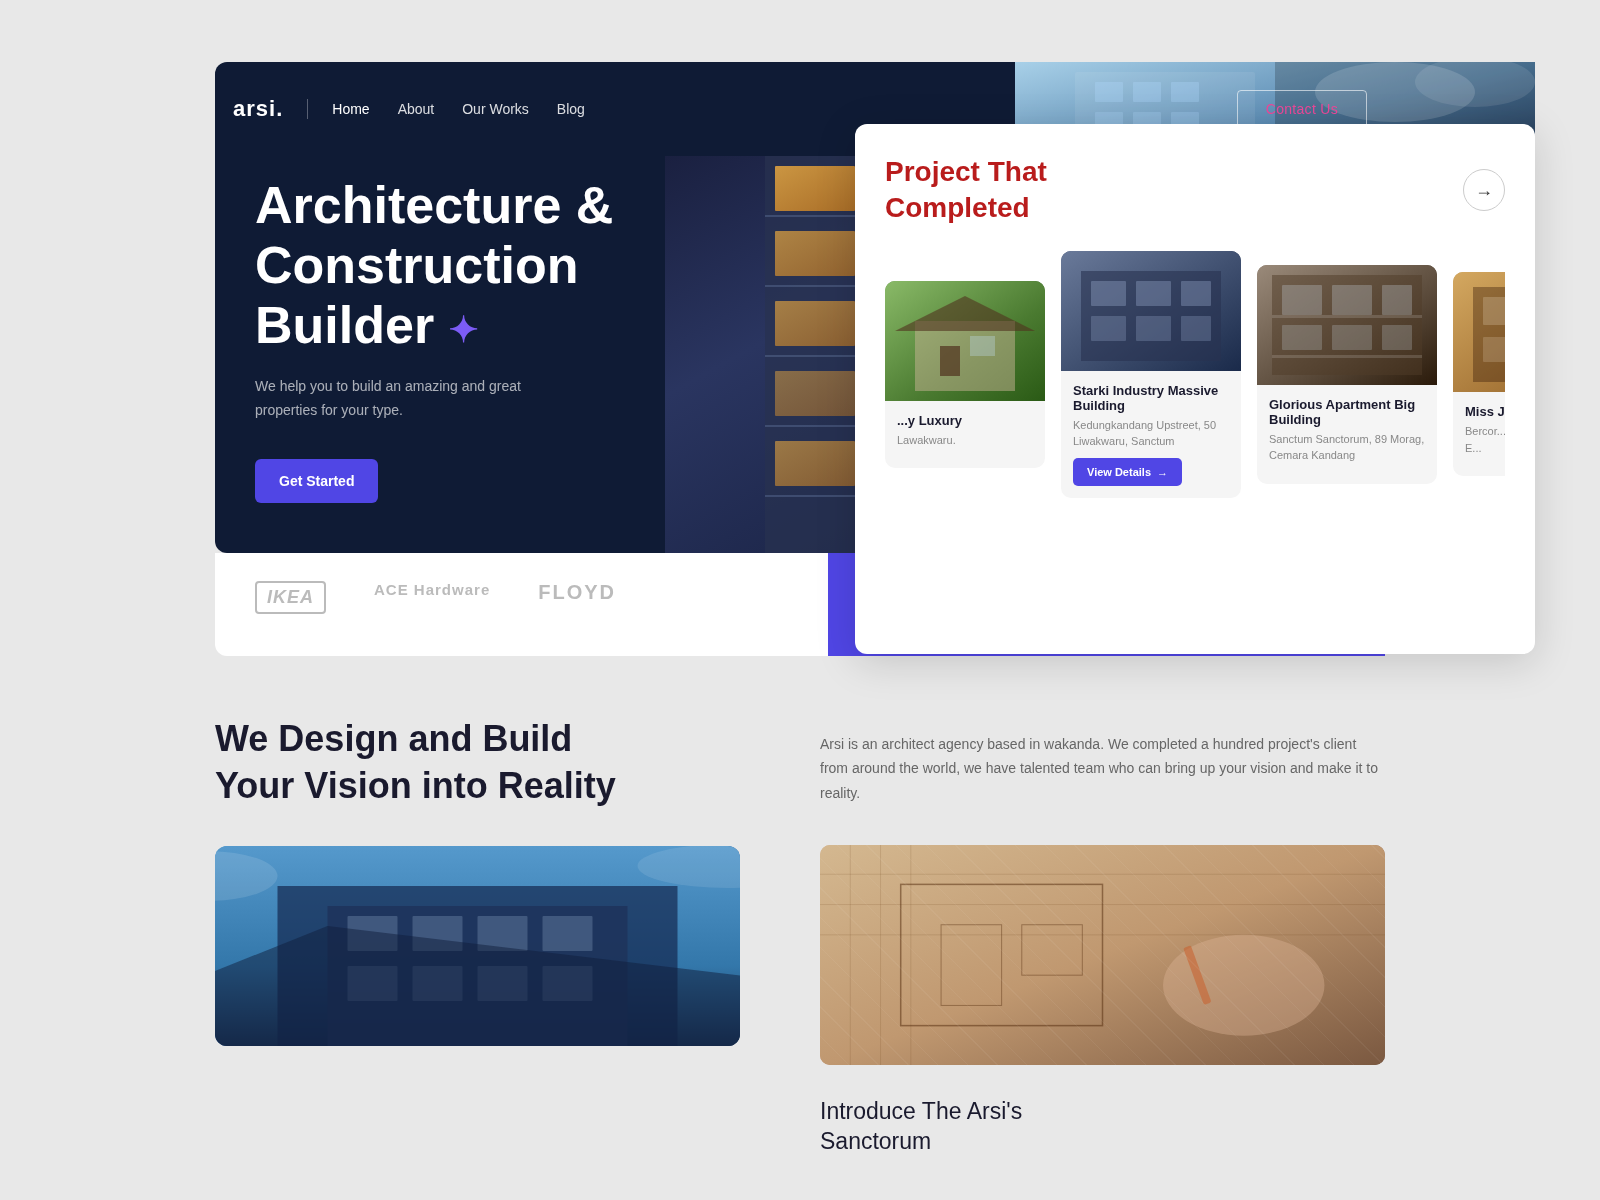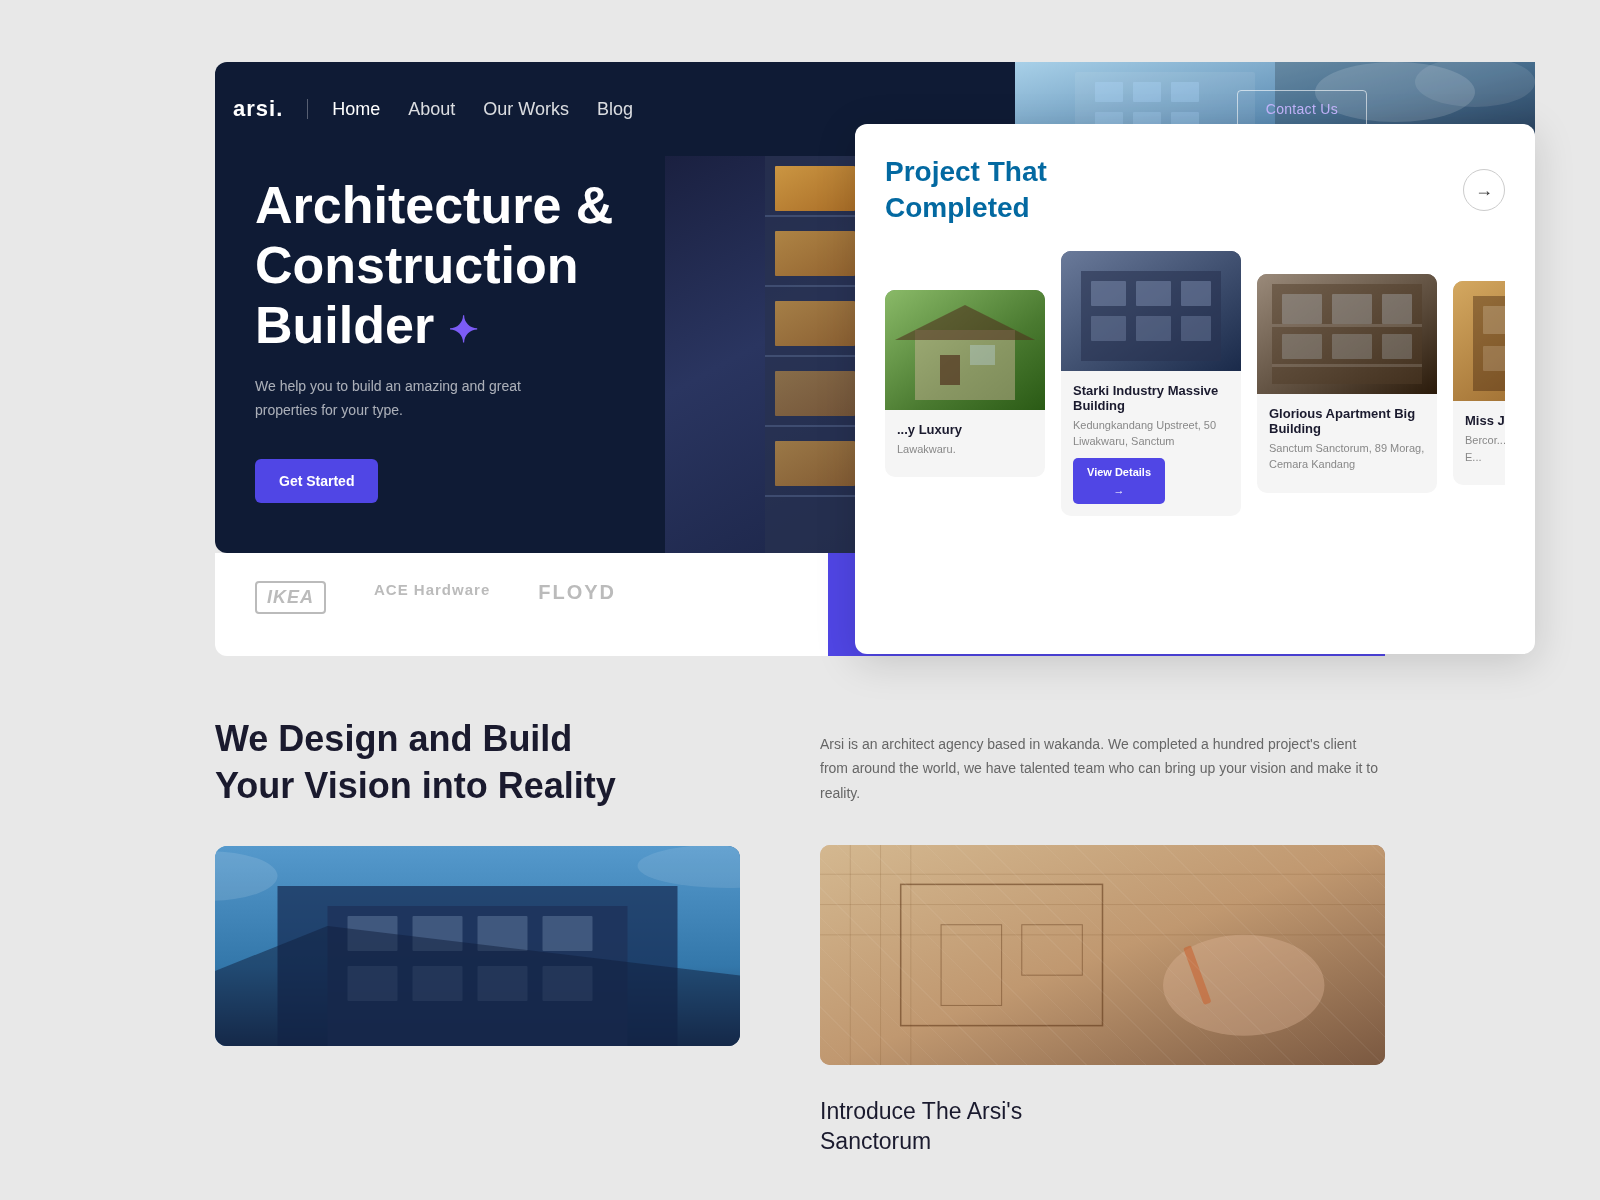--- a/index.html
+++ b/index.html
@@ -38,28 +38,28 @@
       margin: 0 24px;
     }
     .nav-links {
       display: flex;
       gap: 28px;
       list-style: none;
     }
     .nav-links a {
       color: rgba(255,255,255,0.85);
       text-decoration: none;
-      font-size: 18px;
+      font-size: 14px;
       font-weight: 400;
     }
     .nav-links a.active { color: #fff; font-weight: 500; }
     .contact-btn {
       margin-left: auto;
       border: 1.5px solid rgba(255,255,255,0.6);
-      color: #c4b5fd;
+      color: #ec4899;
       background: transparent;
       padding: 10px 28px;
       border-radius: 4px;
       font-size: 14px;
       cursor: pointer;
       font-weight: 500;
       letter-spacing: 0.3px;
     }
 
     
@@ -131,21 +131,21 @@
     }
     .projects-header {
       display: flex;
       align-items: center;
       justify-content: space-between;
       margin-bottom: 24px;
     }
     .projects-title {
       font-size: 28px;
       font-weight: 700;
-      color: #0369a1;
+      color: #b91c1c;
       line-height: 1.3;
     }
     .arrow-btn {
       width: 42px; height: 42px;
       border: 1.5px solid #ccc;
       border-radius: 50%;
       background: transparent;
       cursor: pointer;
       display: flex; align-items: center; justify-content: center;
       font-size: 18px;
@@ -181,21 +181,20 @@
       color: #fff;
       border: none;
       padding: 8px 14px;
       border-radius: 5px;
       font-size: 11px;
       font-weight: 600;
       cursor: pointer;
       display: flex;
       align-items: center;
       gap: 6px;
-      flex-direction: column;
     }
 
     
     .stats-section {
       width: 1170px;
       margin: 0 auto;
       display: flex;
       align-items: stretch;
       background: #fff;
       border-radius: 0 0 12px 12px;

